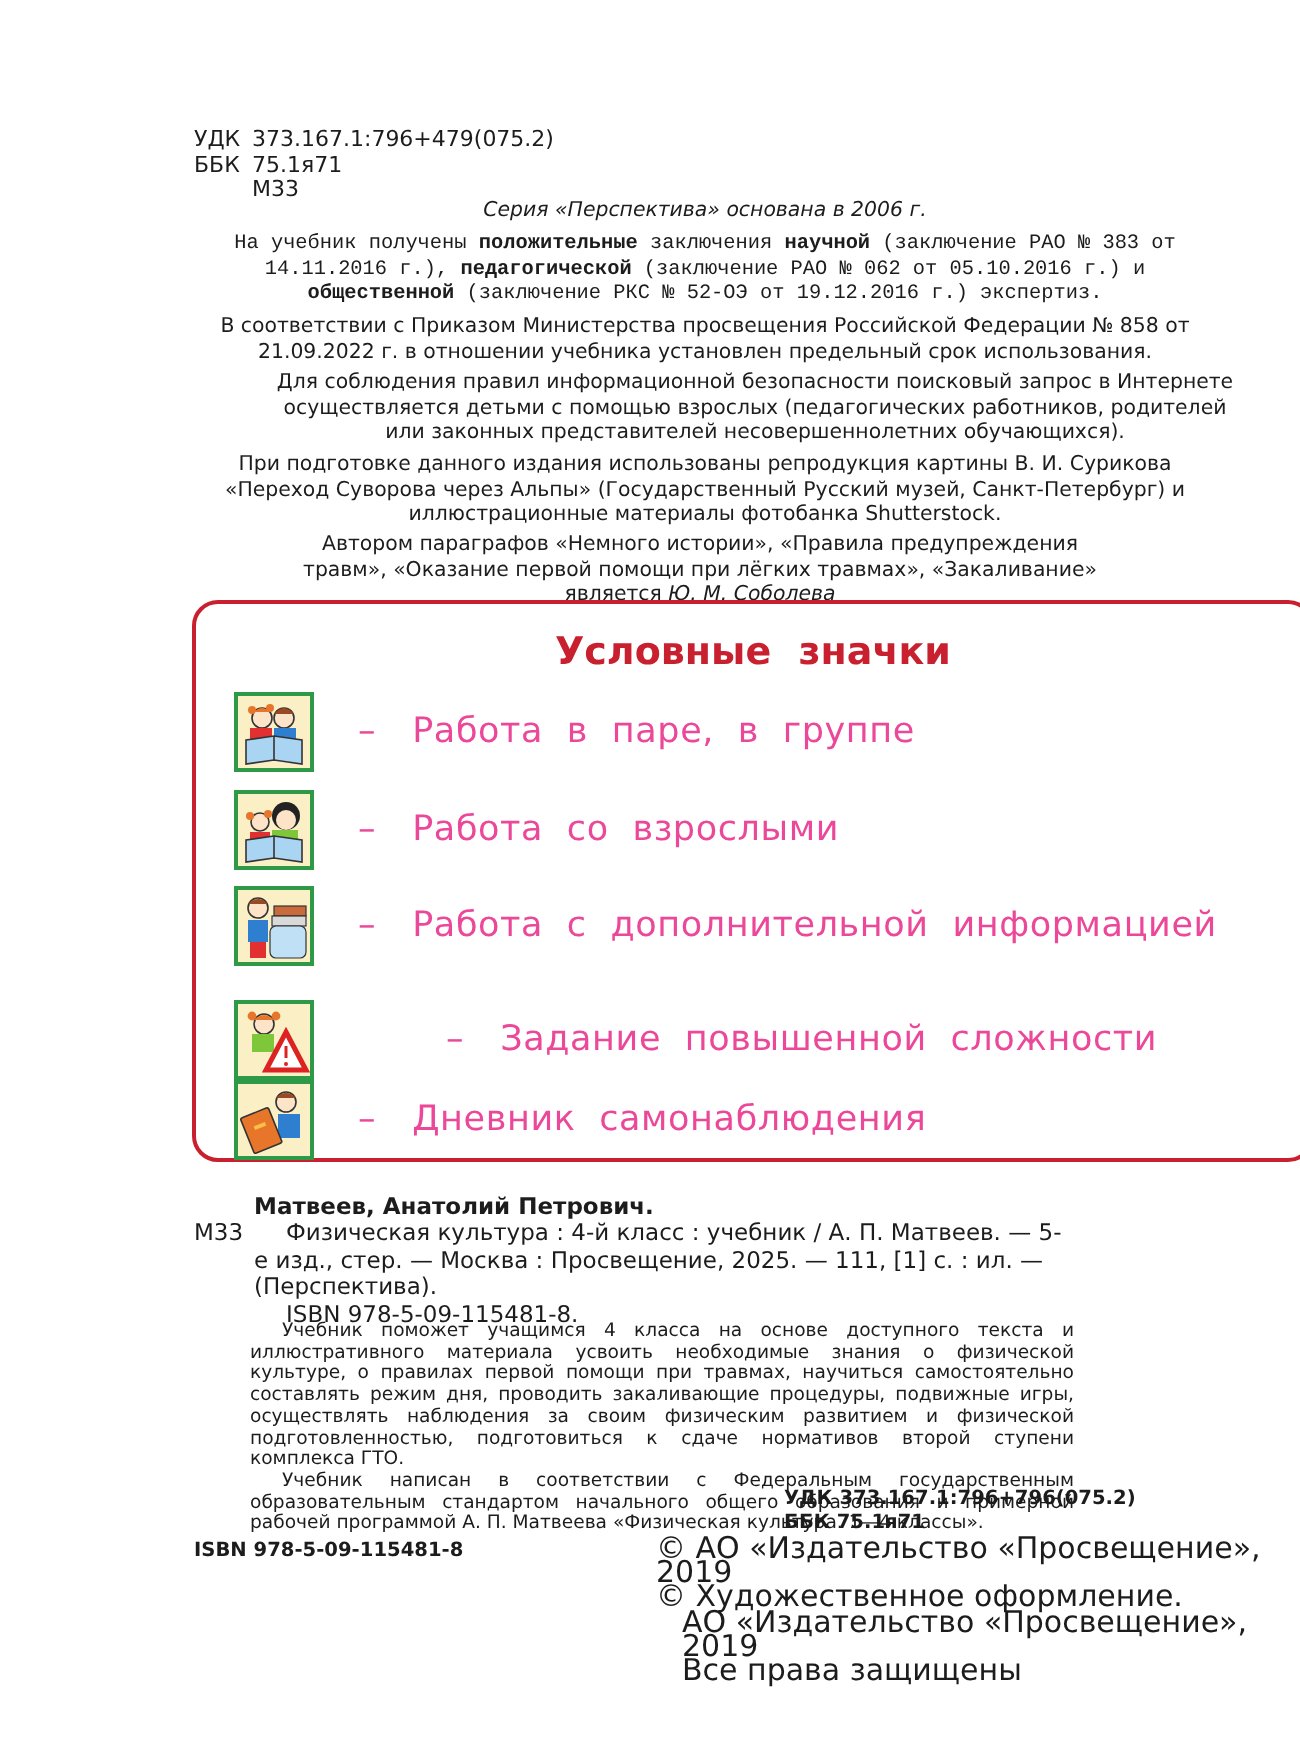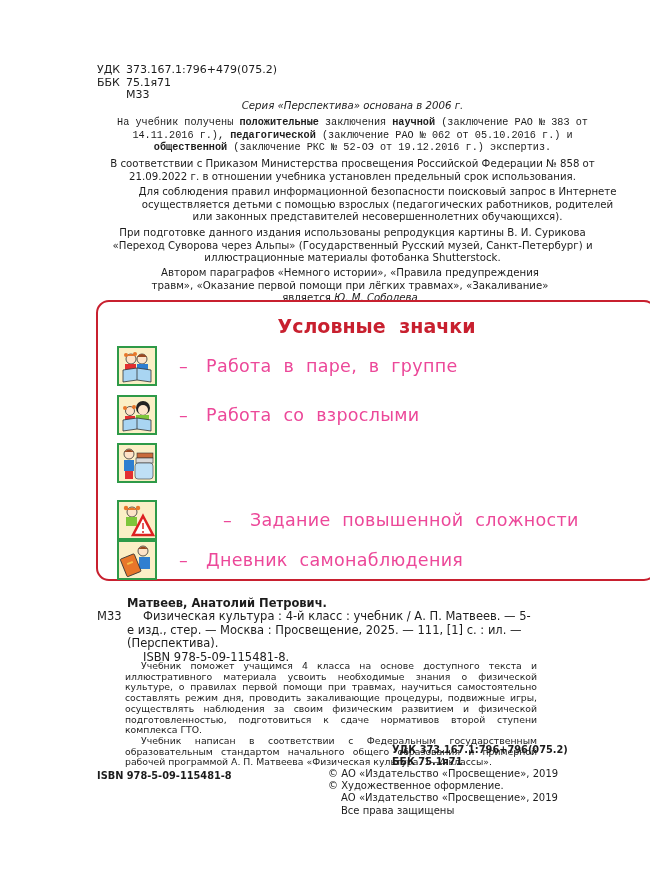--- a/index.html
+++ b/index.html
@@ -27,21 +27,21 @@
 
   .card { left: 97px; top: 597px; font-size: 11.5px; line-height: 13.4px; width: 440px; }
   .card .author { font-weight: bold; padding-left: 30px; }
   .card .m33 { position: absolute; left: 0; top: 13.4px; }
   .card .body { padding-left: 30px; }
   .card .ind { text-indent: 16px; }
   .annot { left: 125px; top: 661px; width: 412px; font-size: 9.3px; line-height: 10.7px; text-align: justify; }
   .annot p { margin: 0; text-indent: 16px; }
   .udk-bottom { left: 392px; top: 744px; font-size: 9.8px; line-height: 11.5px; font-weight: bold; }
   .isbn-bottom { left: 97px; top: 770px; font-size: 9.8px; font-weight: bold; }
-  .copyright { left: 328px; top: 768px; font-size: 10px; line-height: 12.2px; }
+  .copyright { left: 328px; top: 768px; font-size: 15px; line-height: 12.2px; }
   .copyright .in { padding-left: 13px; }
 </style>
 </head>
 <body>
 
 <div class="abs codes">
   <div class="row">
       <span class="k">УДК</span>
       <span>373.167.1:796+479(075.2)</span>
     </div>
@@ -111,20 +111,21 @@
       <svg width="36" height="36" viewBox="0 0 36 36">
         <rect x="18" y="8" width="16" height="5" fill="#c96a3a" stroke="#333" stroke-width="0.6"></rect>
         <rect x="17" y="13" width="17" height="5" fill="#d9d9d9" stroke="#333" stroke-width="0.6"></rect>
         <rect x="16" y="18" width="18" height="16" rx="3" fill="#bfe0f5" stroke="#333" stroke-width="0.6"></rect>
         <circle cx="10" cy="9" r="5" fill="#fde3c8" stroke="#333" stroke-width="0.8"></circle>
         <path d="M5 7 Q10 2 15 7" fill="#9a4a22"></path>
         <rect x="5" y="15" width="10" height="11" fill="#2f7fd0"></rect>
         <rect x="6" y="26" width="8" height="8" fill="#e23030"></rect>
       </svg>
     </div>
+    <div class="legend-text"><span class="dash">–</span><span>Работа с дополнительной информацией</span></div>
   </div>
 
   <div class="legend-row" style="top:196px;gap:44px;">
     <div class="icon-box">
       <svg width="36" height="36" viewBox="0 0 36 36">
         <circle cx="13" cy="10" r="5" fill="#fde3c8" stroke="#333" stroke-width="0.8"></circle>
         <circle cx="7" cy="6" r="2.2" fill="#e8762a"></circle>
           <circle cx="19" cy="6" r="2.2" fill="#e8762a"></circle>
         <path d="M8 8 Q13 3 18 8" fill="#e8762a"></path>
         <rect x="7" y="15" width="11" height="9" fill="#7ec63a"></rect>

